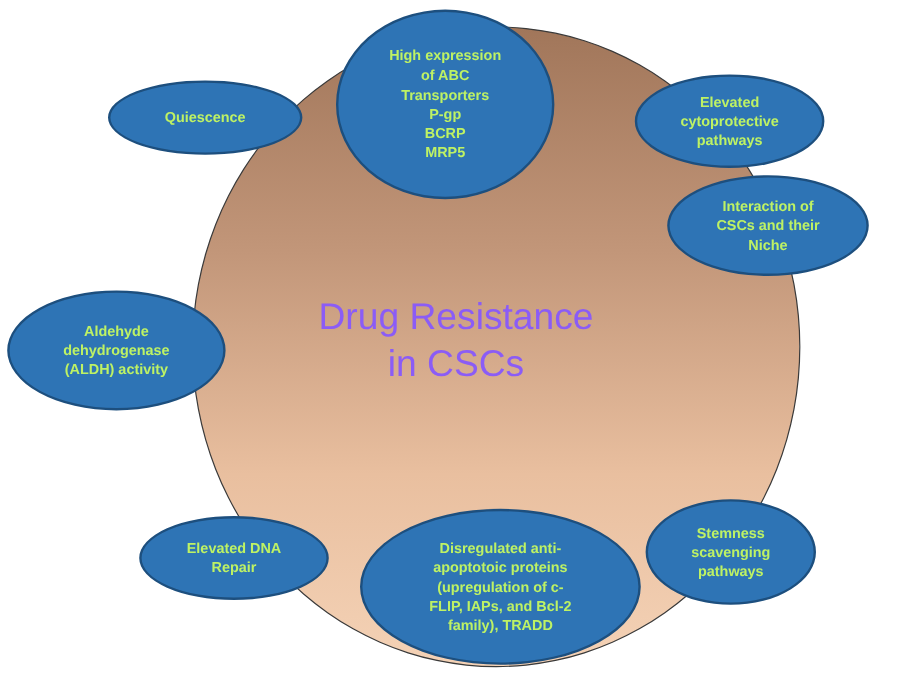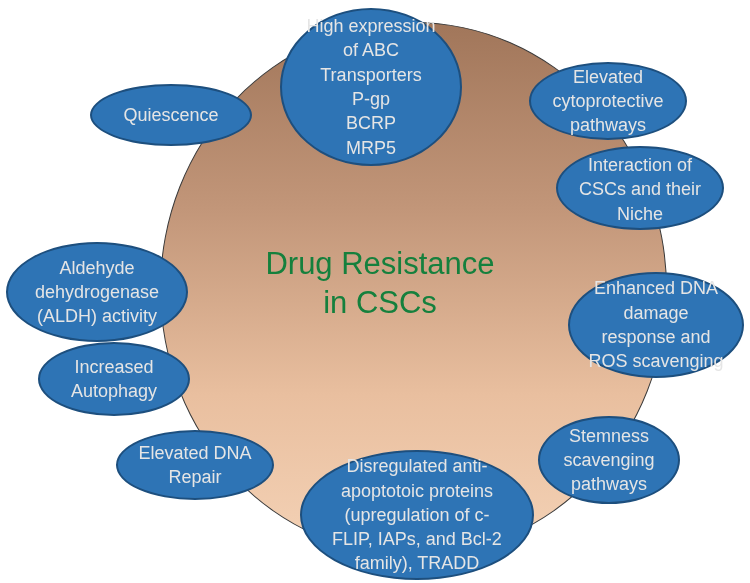--- a/index.html
+++ b/index.html
@@ -27,52 +27,52 @@
     z-index: 1;
   }
   .center-title {
     position: absolute;
     left: 170px;
     top: 245px;
     width: 420px;
     text-align: center;
     font-size: 31px;
     line-height: 1.25;
-    color: #15803d;
+    color: #8b5cf6;
     white-space: pre-line;
     z-index: 2;
   }
   .node {
     position: absolute;
     border-radius: 50%;
     background: #2e74b5;
     border: 2px solid #1d4f7e;
     display: flex;
     align-items: center;
     justify-content: center;
     text-align: center;
     z-index: 3;
     box-sizing: border-box;
   }
   .node-label {
-    color: #e5e5e5;
-    font-weight: normal;
-    font-size: 18px;
+    color: #bef264;
+    font-weight: bold;
+    font-size: 12px;
     line-height: 1.35;
     white-space: pre-line;
     padding: 2px 6px;
   }
   
-  .node-0  { left: 90px;  top: 84px;  width: 162px; height: 62px; }   
+  .node-0  { left: 90px;  top: 67px;  width: 162px; height: 62px; }   
   .node-1  { left: 280px; top: 8px;   width: 182px; height: 158px; }  
   .node-2  { left: 529px; top: 62px;  width: 158px; height: 78px; }   
-  .node-3  { left: 556px; top: 146px; width: 168px; height: 84px; align-items: flex-end; }   
+  .node-3  { left: 556px; top: 146px; width: 168px; height: 84px; }   
   .node-4  { left: 568px; top: 272px; width: 176px; height: 106px; }  
   .node-5  { left: 538px; top: 416px; width: 142px; height: 88px; }   
-  .node-6  { left: 300px; top: 450px; width: 234px; height: 130px; }  
+  .node-6  { left: 300px; top: 424px; width: 234px; height: 130px; }  
   .node-7  { left: 116px; top: 430px; width: 158px; height: 70px; justify-content: center; }   
   .node-8  { left: 38px;  top: 342px; width: 152px; height: 74px; }   
   .node-9  { left: 6px;   top: 242px; width: 182px; height: 100px; }  
   .node-10 { left: 38px;  top: 146px; width: 168px; height: 84px; }   
 </style>
 </head>
 <body>
 
 <div class="stage">
 
@@ -98,50 +98,40 @@
 cytoprotective
 pathways</span>
   </div>
 
   <div class="node node-3">
     <span class="node-label">Interaction of
 CSCs and their
 Niche</span>
   </div>
 
-  <div class="node node-4">
-    <span class="node-label">Enhanced DNA
-damage
-response and
-ROS scavenging</span>
-  </div>
 
   <div class="node node-5">
     <span class="node-label">Stemness
 scavenging
 pathways</span>
   </div>
 
   <div class="node node-6">
     <span class="node-label">Disregulated anti-
 apoptotoic proteins
 (upregulation of c-
 FLIP, IAPs, and Bcl-2
 family), TRADD</span>
   </div>
 
   <div class="node node-7">
     <span class="node-label">Elevated DNA
 Repair</span>
   </div>
 
-  <div class="node node-8">
-    <span class="node-label">Increased
-Autophagy</span>
-  </div>
 
   <div class="node node-9">
     <span class="node-label">Aldehyde
 dehydrogenase
 (ALDH) activity</span>
   </div>
 
 
 </div>
 

